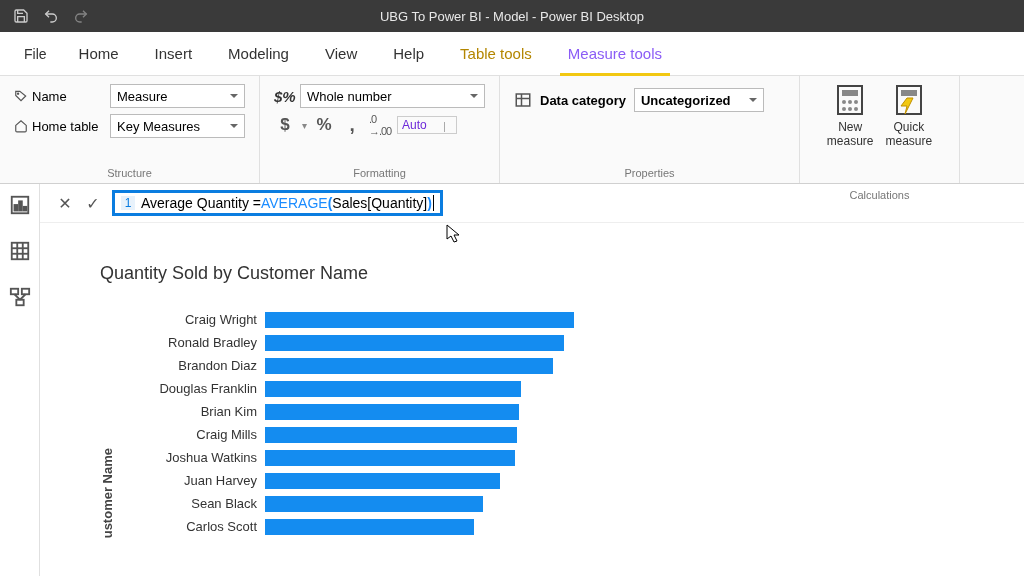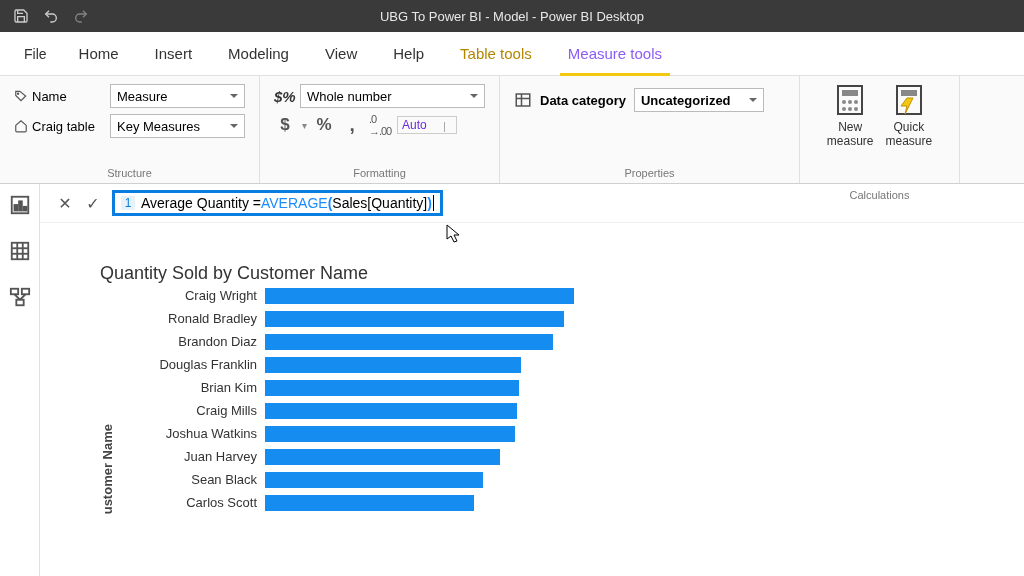--- a/index.html
+++ b/index.html
@@ -53,21 +53,21 @@
 .formula-row { display: flex; align-items: center; padding: 6px 16px; gap: 10px; border-bottom: 1px solid #eee; }
 .formula-row .fx-btn { width: 18px; height: 18px; display: flex; align-items: center; justify-content: center; color: #555; cursor: pointer; font-size: 16px; }
 .formula-box { border: 3px solid #0a7de0; background: #fff; padding: 2px 6px; font-family: Consolas, monospace; font-size: 14px; display: flex; align-items: center; position: relative; }
 .formula-box .ln { color: #0a7de0; font-size: 12px; background: #e8f2fb; width: 14px; text-align: center; margin-right: 6px; }
 .formula-box .fn { color: #1a8cff; }
 .formula-box .paren { color: #1a8cff; font-weight: bold; }
 
 .cursor-pointer { position: absolute; left: 406px; top: 40px; font-size: 16px; pointer-events: none; }
 
 .chart-area { padding: 40px 60px 10px 60px; }
-.chart-title { font-size: 18px; color: #333; }
+.chart-title { font-size: 18px; color: #333; margin-bottom: 24px; }
 .bars-wrap { display: flex; }
 .ylabel { writing-mode: vertical-rl; transform: rotate(180deg); font-size: 13px; color: #444; font-weight: 600; align-self: flex-end; margin-right: 10px; padding-bottom: 20px; }
 .bars { flex: 1; position: relative; }
 .bar-row { display: flex; align-items: center; height: 23px; }
 .bar-label { width: 140px; text-align: right; font-size: 13px; color: #333; padding-right: 8px; }
 .bar-track { flex: 1; max-width: 320px; }
 .bar-fill { height: 16px; background: #148cf0; }
 </style>
 </head>
 <body>
@@ -121,21 +121,21 @@
         </div>
         <div class="combo">
             <span>Measure</span>
           </div>
       </div>
       <div class="field-row">
         <div class="lbl" style="width:90px">
           <svg viewBox="0 0 24 24" fill="none" stroke="#555" stroke-width="2">
               <path d="M3 11l9-8 9 8v9a2 2 0 0 1-2 2H5a2 2 0 0 1-2-2z"></path>
             </svg>
-          <span>Craig table</span>
+          <span>Home table</span>
         </div>
         <div class="combo">
             <span>Key Measures</span>
           </div>
       </div>
     </div>
     <div class="ribbon-group-label">Structure</div>
   </div>
 
   <div class="ribbon-group rg-formatting">

